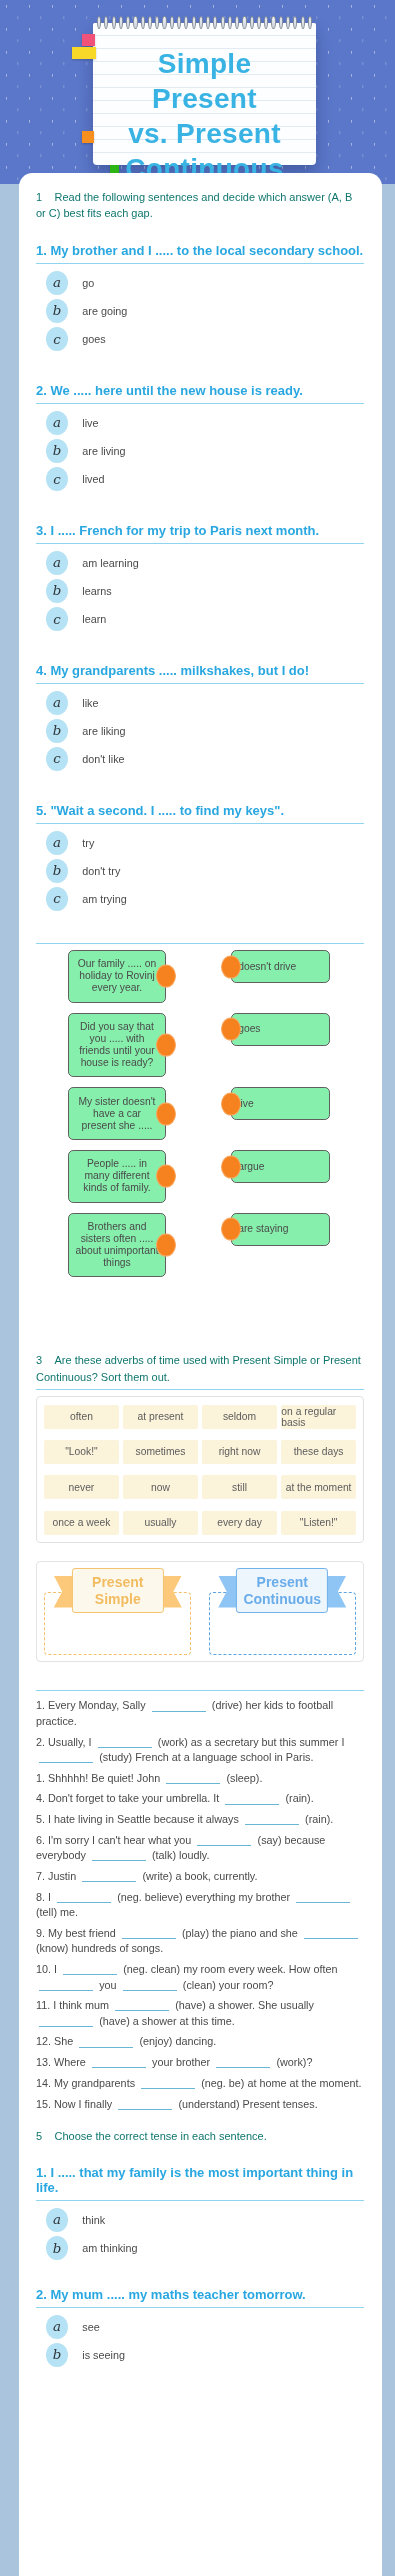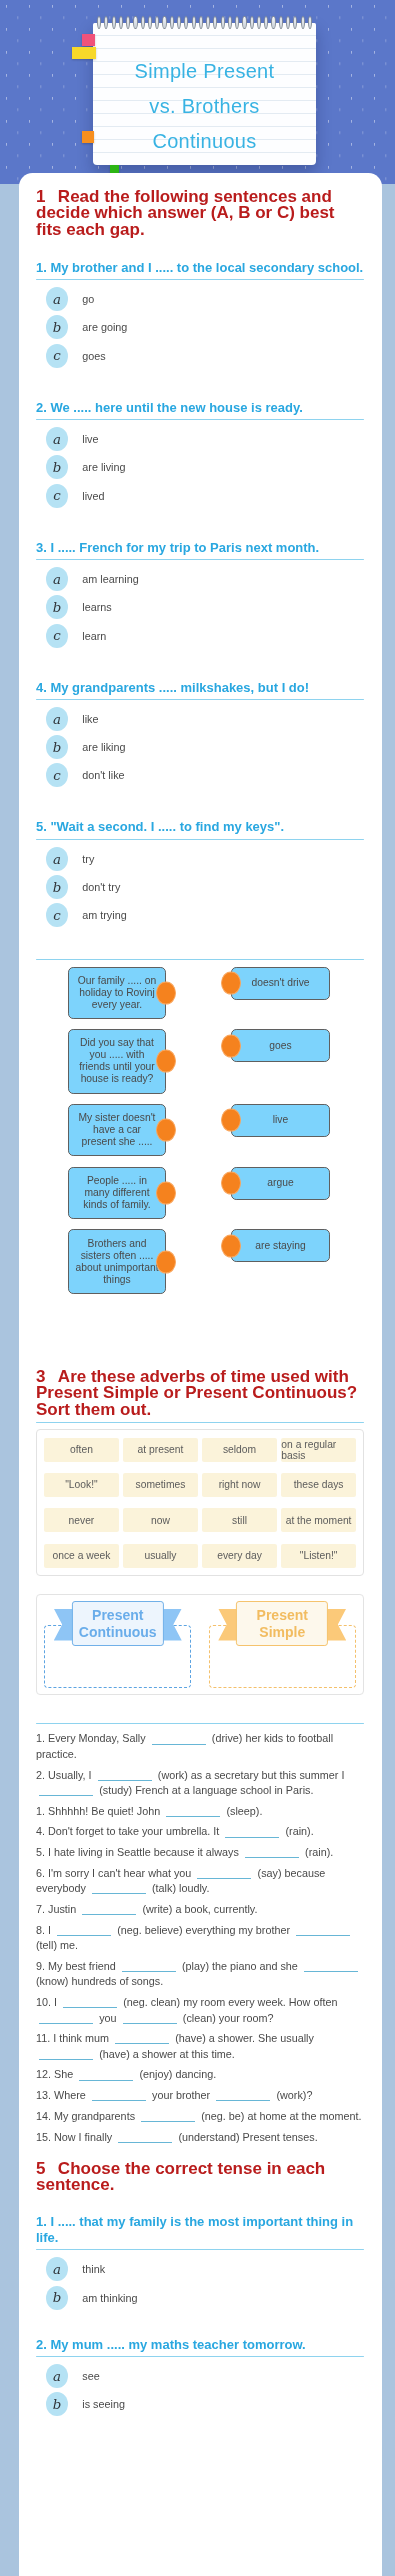--- a/index.html
+++ b/index.html
@@ -19,57 +19,57 @@
   }
   .notebook{
     position:absolute;left:93px;top:23px;width:223px;height:142px;
     background:repeating-linear-gradient(180deg, rgba(0,0,0,0) 0 12.4px, #e3ebf2 12.4px 13px), #fdfeff;
     box-shadow:0 7.2px 14.4px rgba(15,25,70,.28);
     border-radius:1.5px 1.5px 4.1px 4.1px;
   }
   .spiral{position:absolute;top:-6.7px;left:4.1px;right:4.1px;display:flex;justify-content:space-between}
   .coil{width:4.1px;height:13px;border:1.5px solid #868e98;border-radius:50%;
         background:linear-gradient(#f6f8fa,#c6ced6);box-sizing:border-box}
-  .nb-title{margin:17px;padding-top:14.4px;text-align:center;font-size:20px;line-height:35px;
-        font-weight:400;color:#38b3e3;letter-spacing:0.3px}
+  .nb-title{margin:9px;padding-top:14.4px;text-align:center;font-size:28px;line-height:35px;
+        font-weight:700;color:#38b3e3;letter-spacing:0.3px}
   .tab{position:absolute;box-shadow:0 1px 2.1px rgba(0,0,0,.2)}
   .tab-pink{left:-11.3px;top:11.3px;width:13px;height:11.3px;background:#f0527a}
   .tab-yellow{left:-21px;top:24px;width:24px;height:12.4px;background:#f7d829}
   .tab-orange{left:-10.8px;top:108px;width:12px;height:12.4px;background:#f78f1e}
   .tab-green{left:16.5px;bottom:-8.8px;width:9.8px;height:9.3px;background:#2cb514}
 
   
   .card{
     position:absolute;top:173px;left:18.5px;width:363px;height:3646px;
     background:#fff;border-radius:13.4px;padding:15.5px 17.5px 17.5px;box-sizing:border-box;
     overflow:hidden;
   }
-  .sec-h{color:#b91c1c;font-size:17px;font-weight:700;line-height:16.5px;margin:0}
+  .sec-h{color:#0f766e;font-size:11px;font-weight:400;line-height:16.5px;margin:0}
   .sec-h .num{margin-right:12.4px}
   .rule{height:1px;background:#8ed3ef;border-radius:0.5px;margin:4.1px 0 6.2px}
   
   .qblock{margin-bottom:32px}
   .qblock.s5{margin-bottom:27px}
   .q-text{color:#29a7e0;font-size:13px;font-weight:800;line-height:15.5px;margin:0}
   .opts{margin-top:7.2px}
   .opt{display:flex;align-items:center;height:24px;margin:0 0 4.1px 10.3px;cursor:pointer}
   .badge{width:21.6px;height:24px;border-radius:50%;background:#b5e2f4;flex:0 0 21.6px;
          display:flex;align-items:center;justify-content:center;
          font-family:"DejaVu Serif",serif;font-style:italic;font-size:13.4px;color:#30353a;
          margin-right:14.4px}
   .opt-label{font-size:10.8px;color:#4a4a4a}
   #s1-head{margin-bottom:21.6px}
   #s1{margin-bottom:0}
   
   #s2{margin-top:9.3px}
   .mrows{margin-top:2.1px}
   .mrow{display:flex;align-items:flex-start;margin-bottom:10.3px}
-  .mcard{position:relative;border:1px solid #5f5f5f;border-radius:5.2px;background:#7dd3fc;
+  .mcard{position:relative;border:1px solid #5f5f5f;border-radius:5.2px;background:#86efac;
          color:#4a4a4a;font-size:10.3px;line-height:12px;text-align:center;box-sizing:border-box;
-         display:flex;align-items:center;justify-content:center}
+         display:flex;align-items:center;}
   .mleft{width:98px;margin-left:32px;min-height:47px;padding:7.2px 6.2px}
   .mright{width:99px;margin-left:65px;min-height:33px;padding:5.2px 6.2px}
   .dot{position:absolute;width:19.6px;height:23px;border-radius:50%;background:#f5821e;
        border:1px solid #f9a75f;top:50%;box-sizing:border-box}
   .dot-r{right:-10.8px;transform:translateY(-50%)}
   .dot-l{left:-10.8px;transform:translateY(-50%)}
   
   #s3{margin-top:75px}
   .sortbox{border:0.5px solid #e2e2e2;border-radius:4px;padding:7.2px;margin-top:6px;
            display:grid;grid-template-columns:1fr 1fr 1fr 1fr;gap:11.3px 4.6px}
@@ -137,21 +137,21 @@
         <span class="coil"></span>
         <span class="coil"></span>
         <span class="coil"></span>
       </div>
     <div class="tab tab-pink"></div>
     <div class="tab tab-yellow"></div>
     <div class="tab tab-orange"></div>
     <div class="tab tab-green"></div>
     <h1 class="nb-title">
       <span>Simple Present</span><br>
-      <span>vs. Brothers</span><br>
+      <span>vs. Present</span><br>
       <span>Continuous</span>
     </h1>
   </div>
 </div>
 
 <main class="card">
 
   <section id="s1">
     <h2 class="sec-h" id="s1-head">
       <span class="num">1</span><span>Read the following sentences and decide which answer (A, B or C) best fits each gap.</span>
@@ -324,30 +324,30 @@
         <div class="acard">now</div>
         <div class="acard">still</div>
         <div class="acard">at the moment</div>
         <div class="acard">once a week</div>
         <div class="acard">usually</div>
         <div class="acard">every day</div>
         <div class="acard">"Listen!"</div>
       </div>
     <div class="buckets">
       <div class="bucket">
+        <div class="wing wing-l orange"></div>
+        <div class="wing wing-r orange"></div>
+        <div class="ribbon orange">Present Simple</div>
+        <div class="drop orange"></div>
+      </div>
+      <div class="bucket">
         <div class="wing wing-l blue"></div>
         <div class="wing wing-r blue"></div>
         <div class="ribbon blue">Present Continuous</div>
         <div class="drop blue"></div>
-      </div>
-      <div class="bucket">
-        <div class="wing wing-l orange"></div>
-        <div class="wing wing-r orange"></div>
-        <div class="ribbon orange">Present Simple</div>
-        <div class="drop orange"></div>
       </div>
     </div>
   </section>
 
   <section id="s4">
     <div class="rule"></div>
     <div class="fill-list" id="fill-list">
         <p class="fill-item"><span>1. Every Monday, Sally </span><span class="blank"></span><span> (drive) her kids to football practice.</span></p>
         <p class="fill-item"><span>2. Usually, I </span><span class="blank"></span><span> (work) as a secretary but this summer I </span><span class="blank"></span><span> (study) French at a language school in Paris.</span></p>
         <p class="fill-item"><span>1. Shhhhh! Be quiet! John </span><span class="blank"></span><span> (sleep).</span></p>

